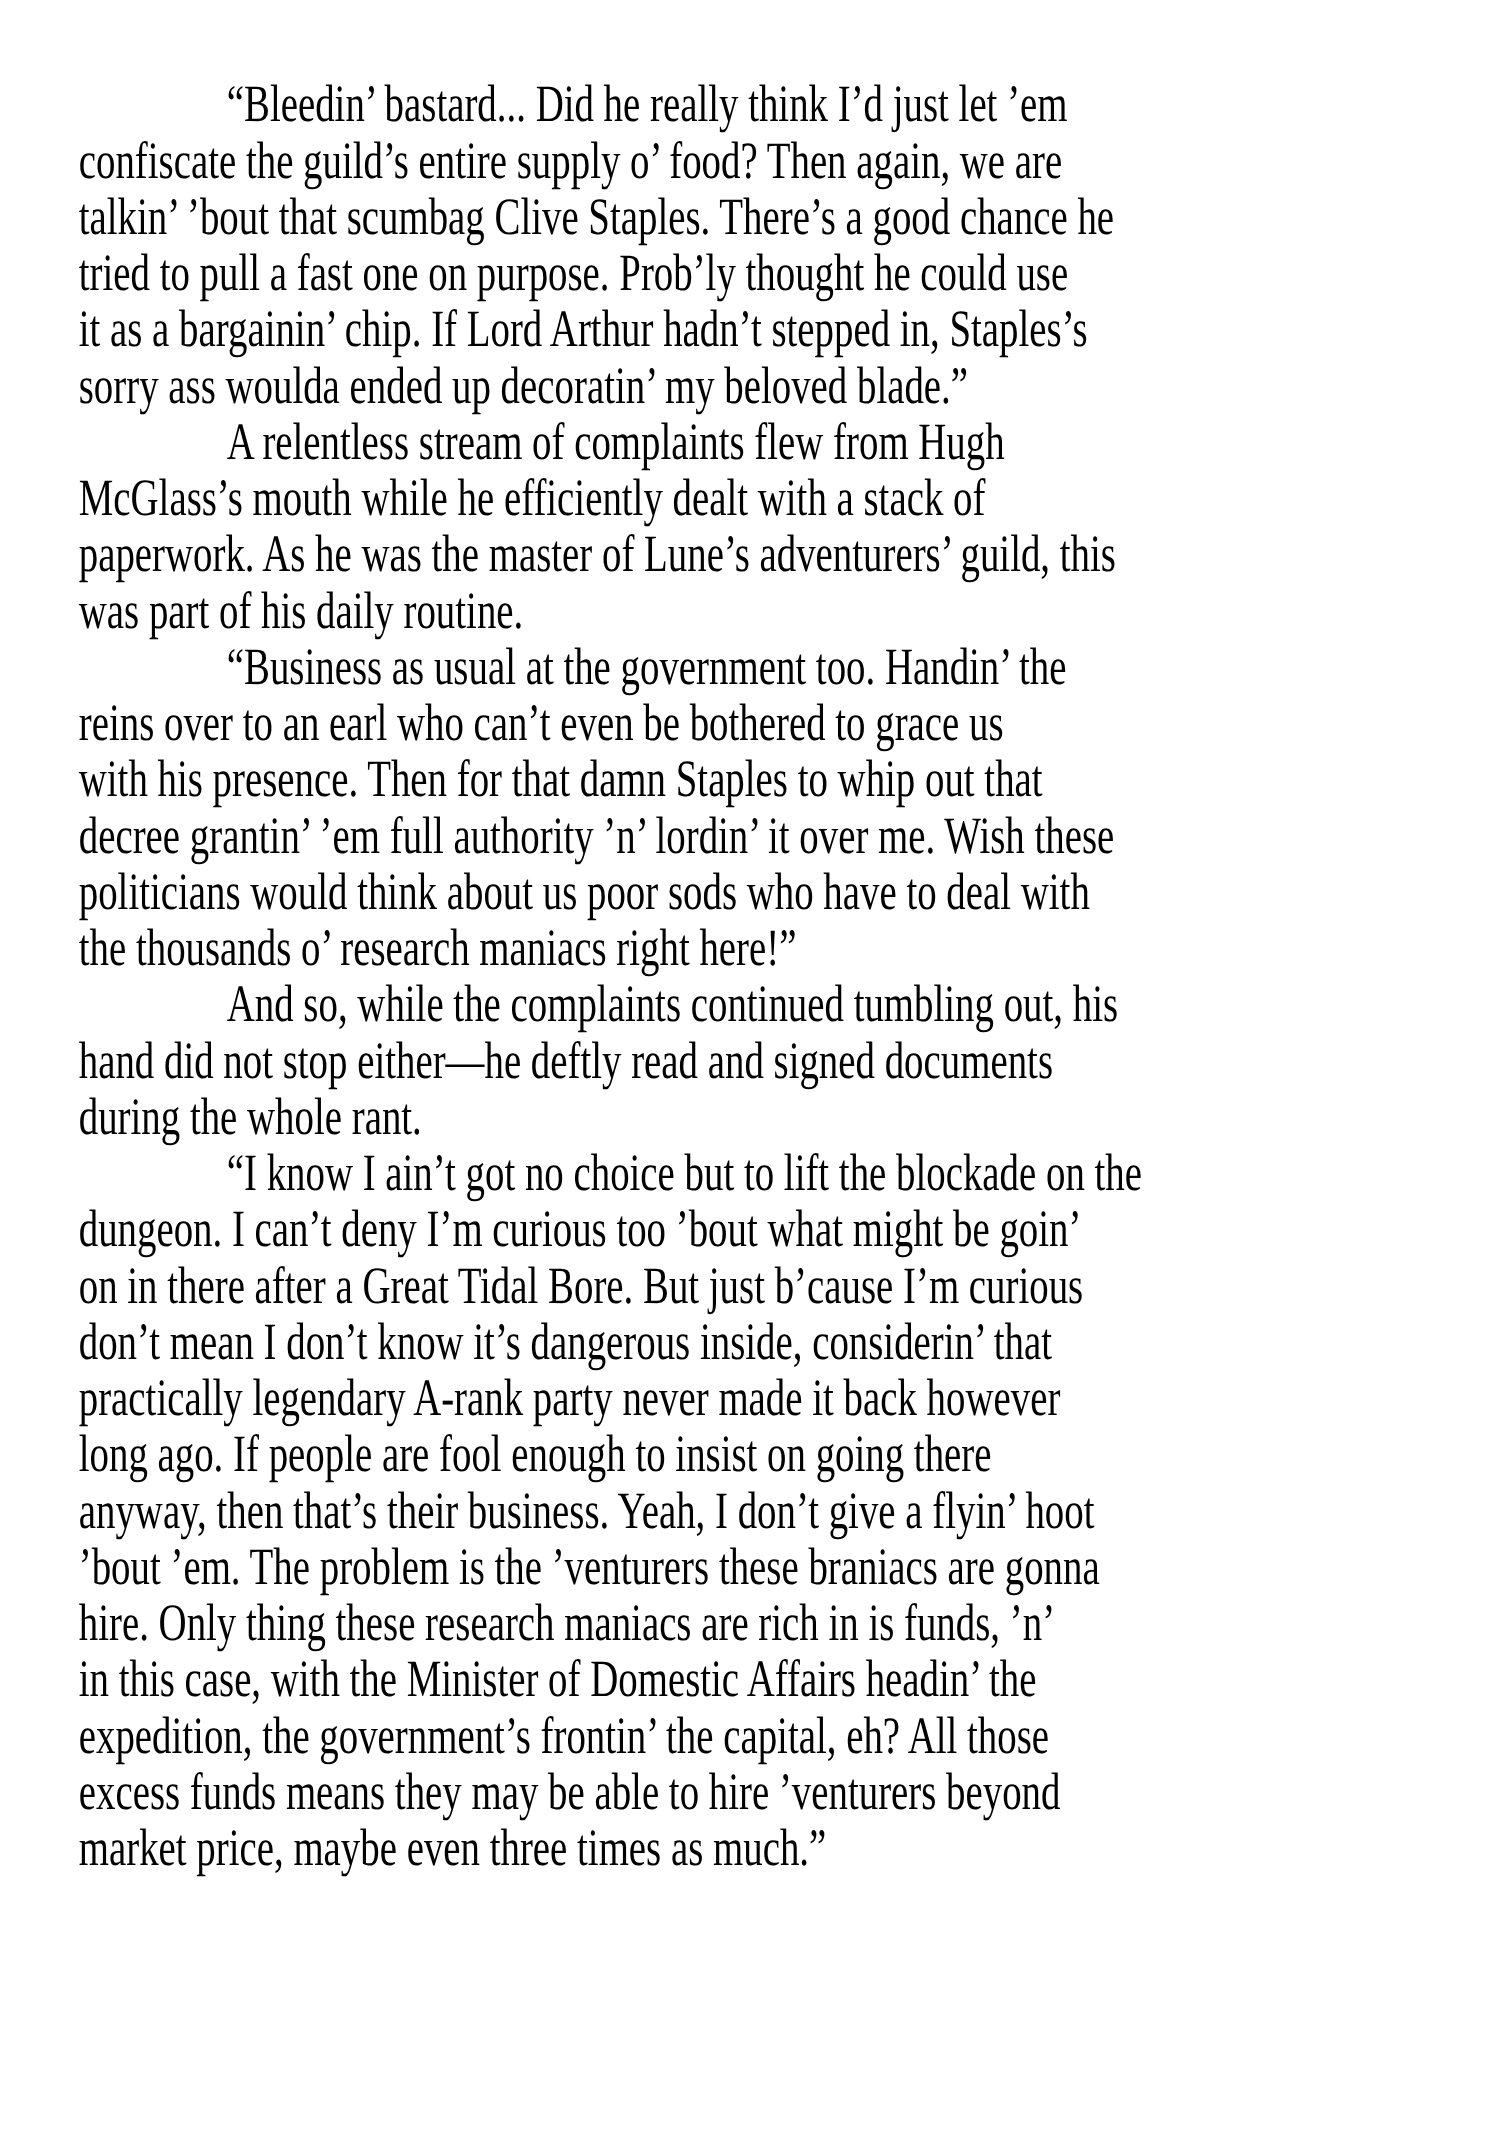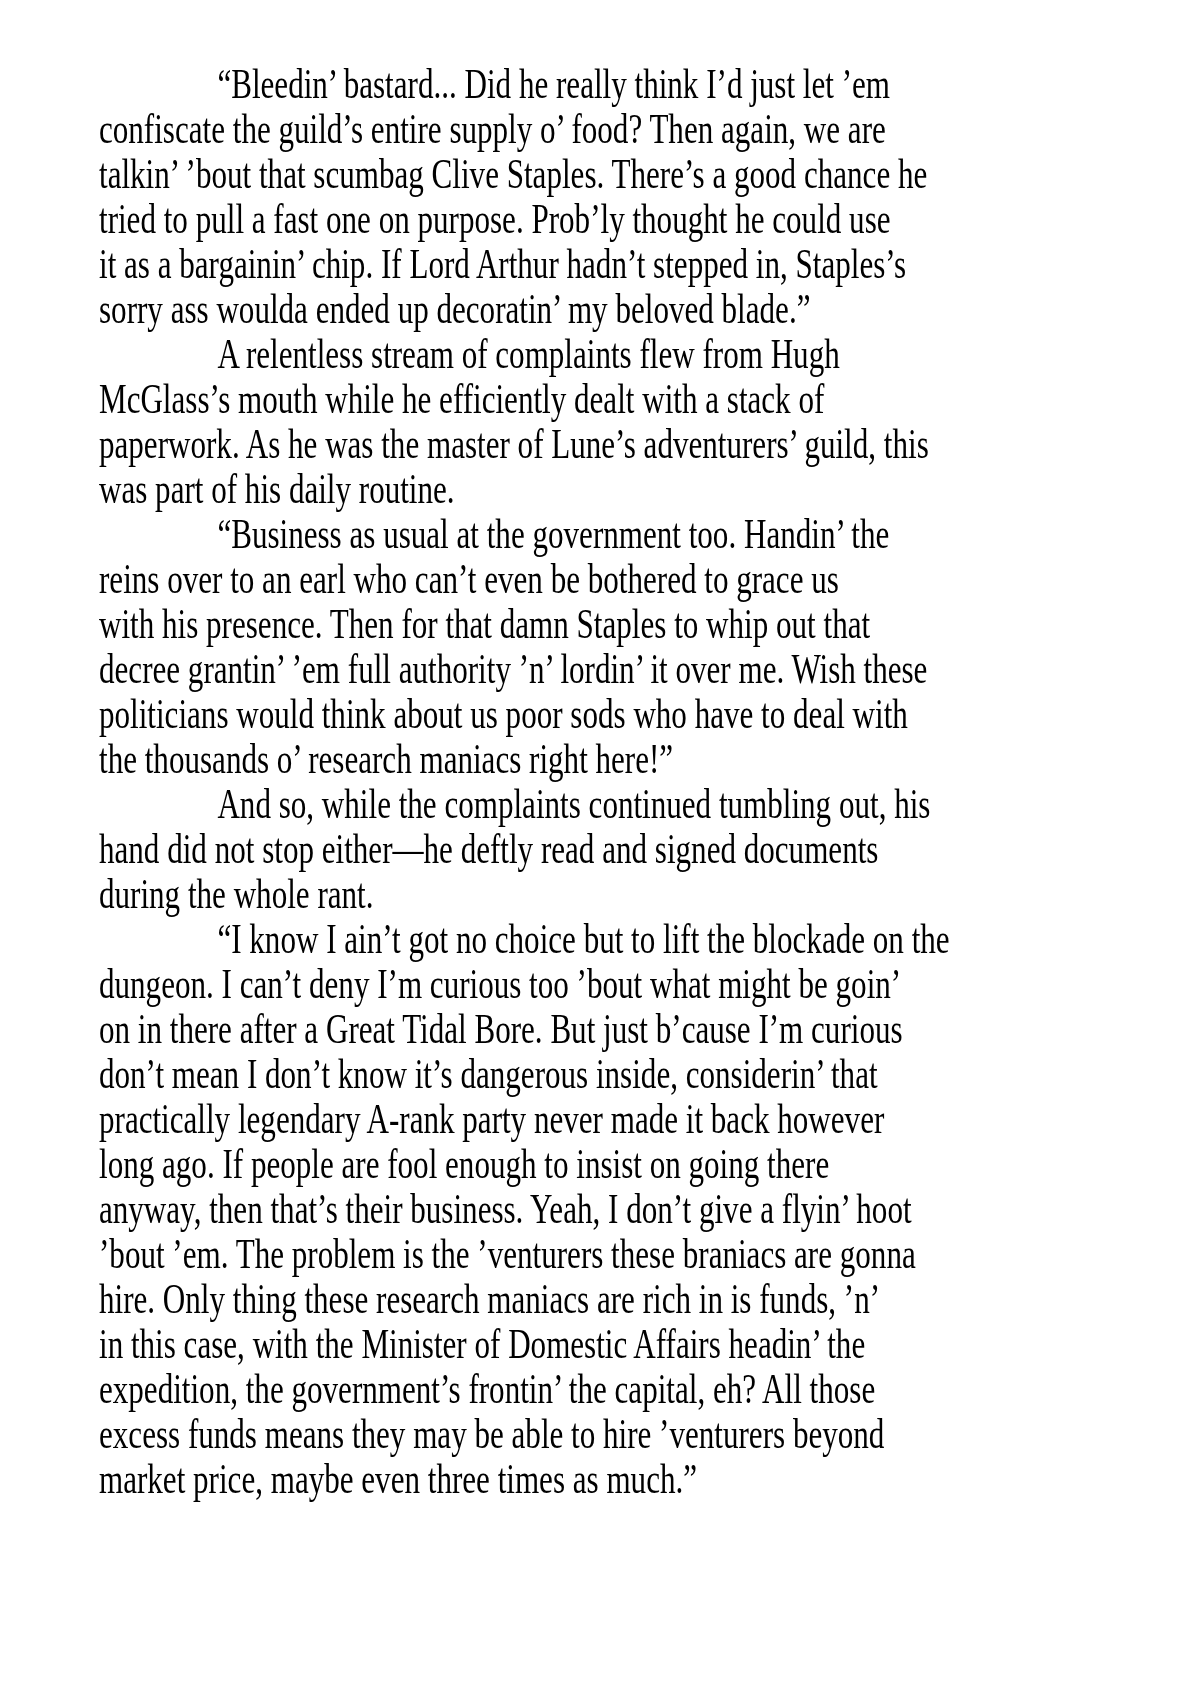--- a/index.html
+++ b/index.html
@@ -10,21 +10,20 @@
     width: 1200px;
     height: 1706px;
     background: #ffffff;
     overflow: hidden;
     position: relative;
   }
   .page {
     position: absolute;
     inset: 0;
     background: #ffffff;
-    margin-left: 36px;
   }
   .text-block {
     position: absolute;
     left: 63px;
     top: 62px;
     width: 1540px;
     transform: scaleX(0.74);
     transform-origin: 0 0;
     font-family: "Liberation Serif", serif;
     font-size: 42px;

